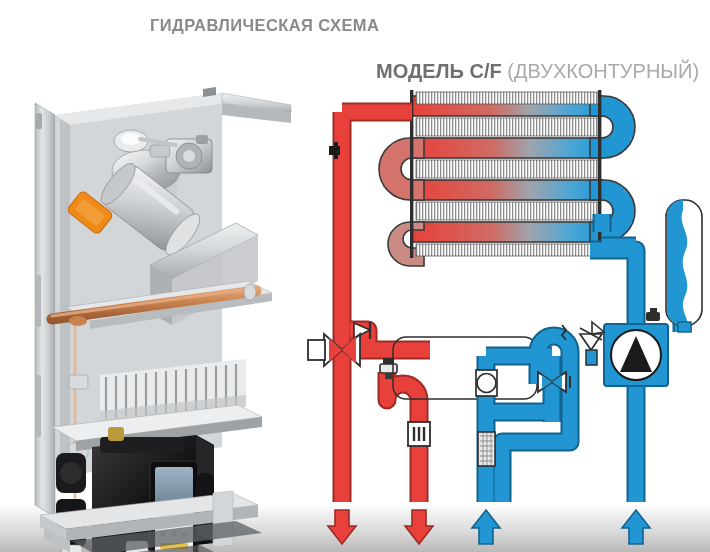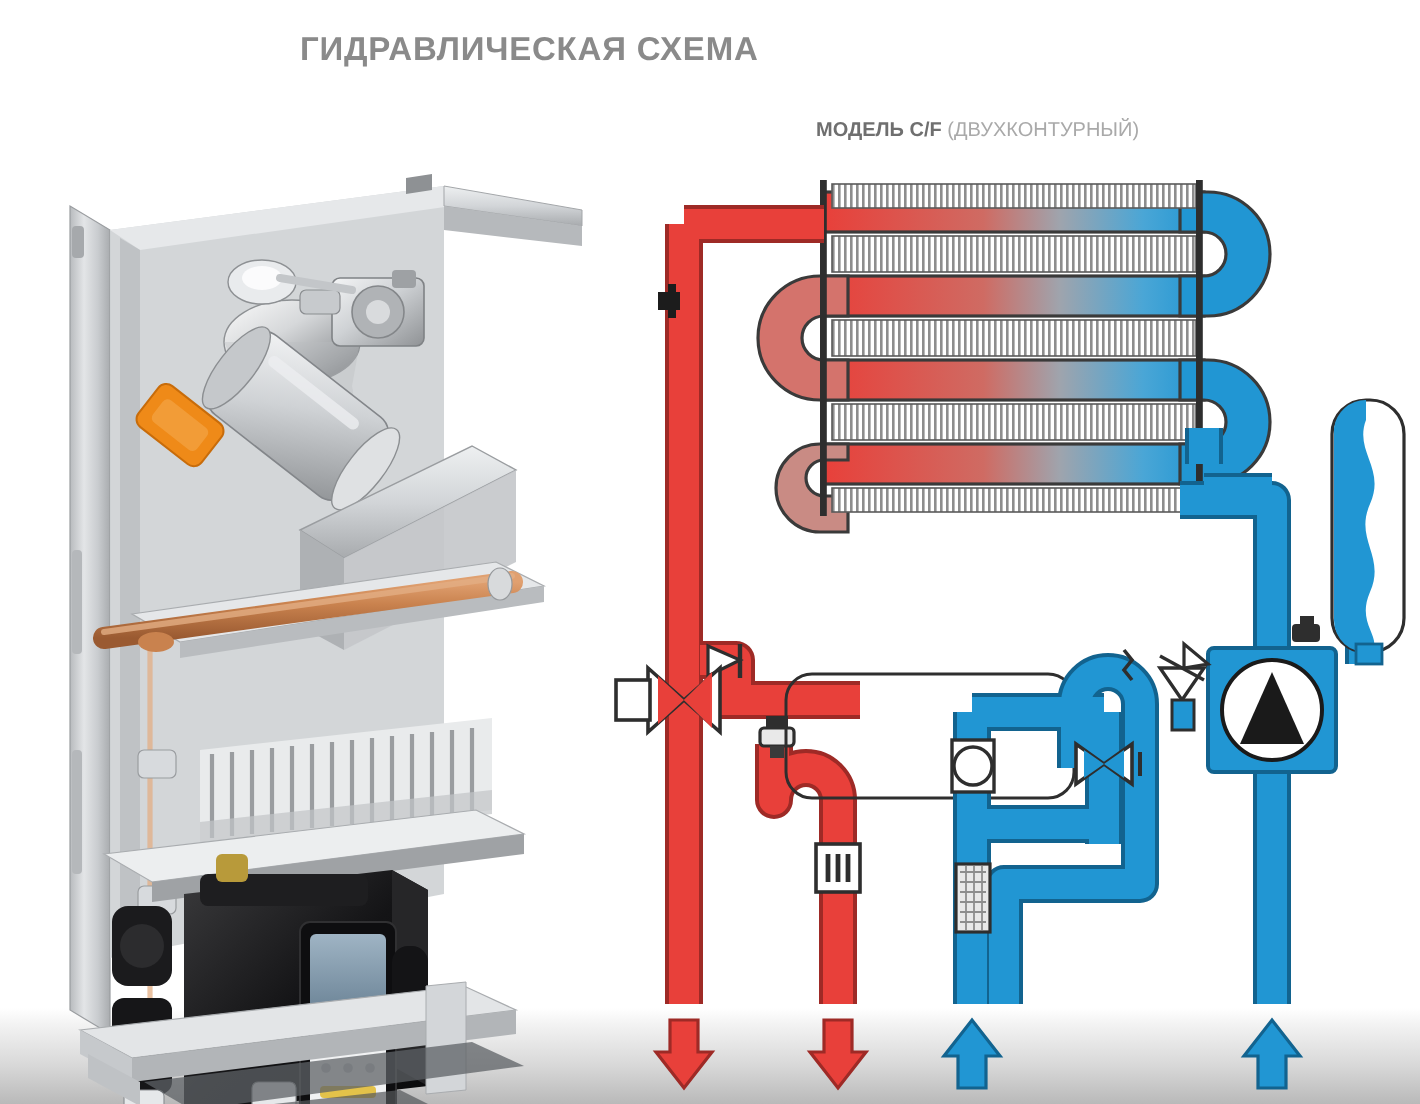--- a/index.html
+++ b/index.html
@@ -15,22 +15,22 @@
   .floor{
     position:absolute;left:0;bottom:0;width:710px;height:48px;
     background:linear-gradient(to bottom,#ffffff 0%,#f2f2f2 18%,#d8d8d8 60%,#b9b9b9 100%);
   }
   .titleMain{
     position:absolute;left:150px;top:16px;
     font-size:16.5px;font-weight:bold;color:#8a8a8a;
     letter-spacing:.4px;white-space:nowrap;
   }
   .titleModel{
-    position:absolute;left:408px;top:60px;
-    font-size:10px;white-space:nowrap;
+    position:absolute;left:376px;top:60px;
+    font-size:20px;white-space:nowrap;
   }
   .titleModel .m{font-weight:bold;color:#6f6f6f;}
   .titleModel .c{font-weight:normal;color:#a9a9a9;}
   svg{position:absolute;left:0;top:0;}
   .nosel{user-select:none;}
 </style>
 </head>
 <body>
 
 <div id="stage" class="nosel">

